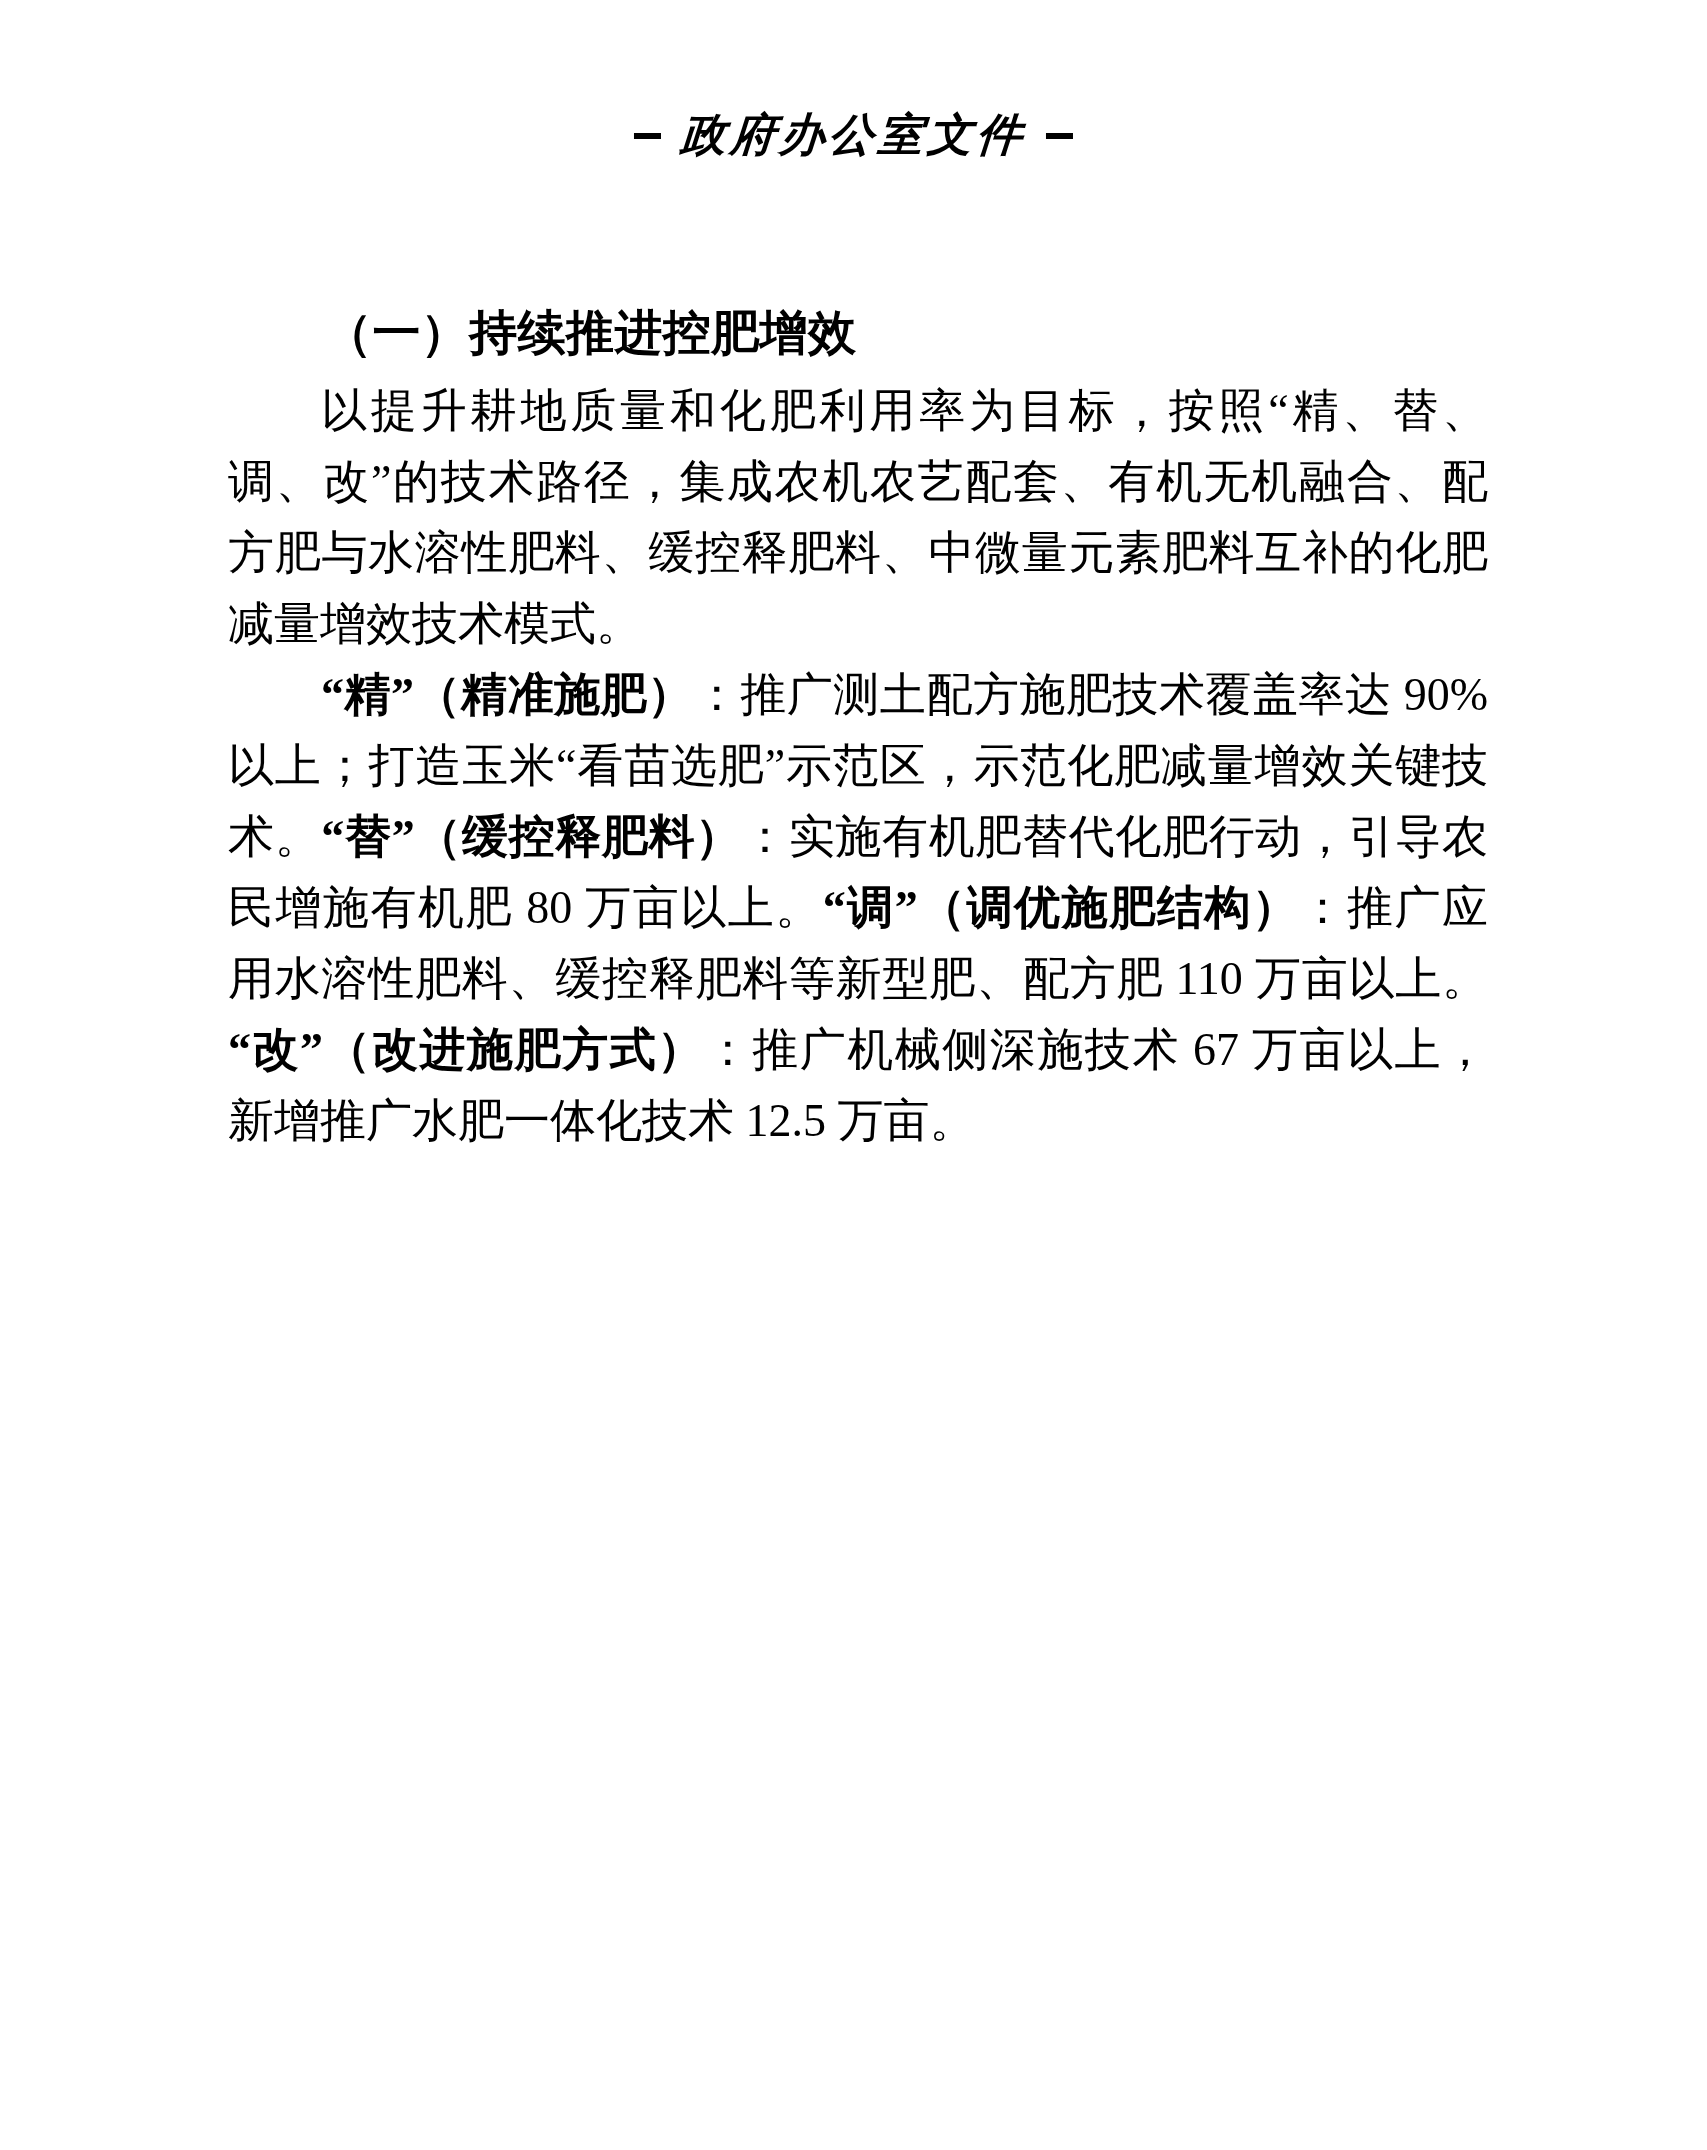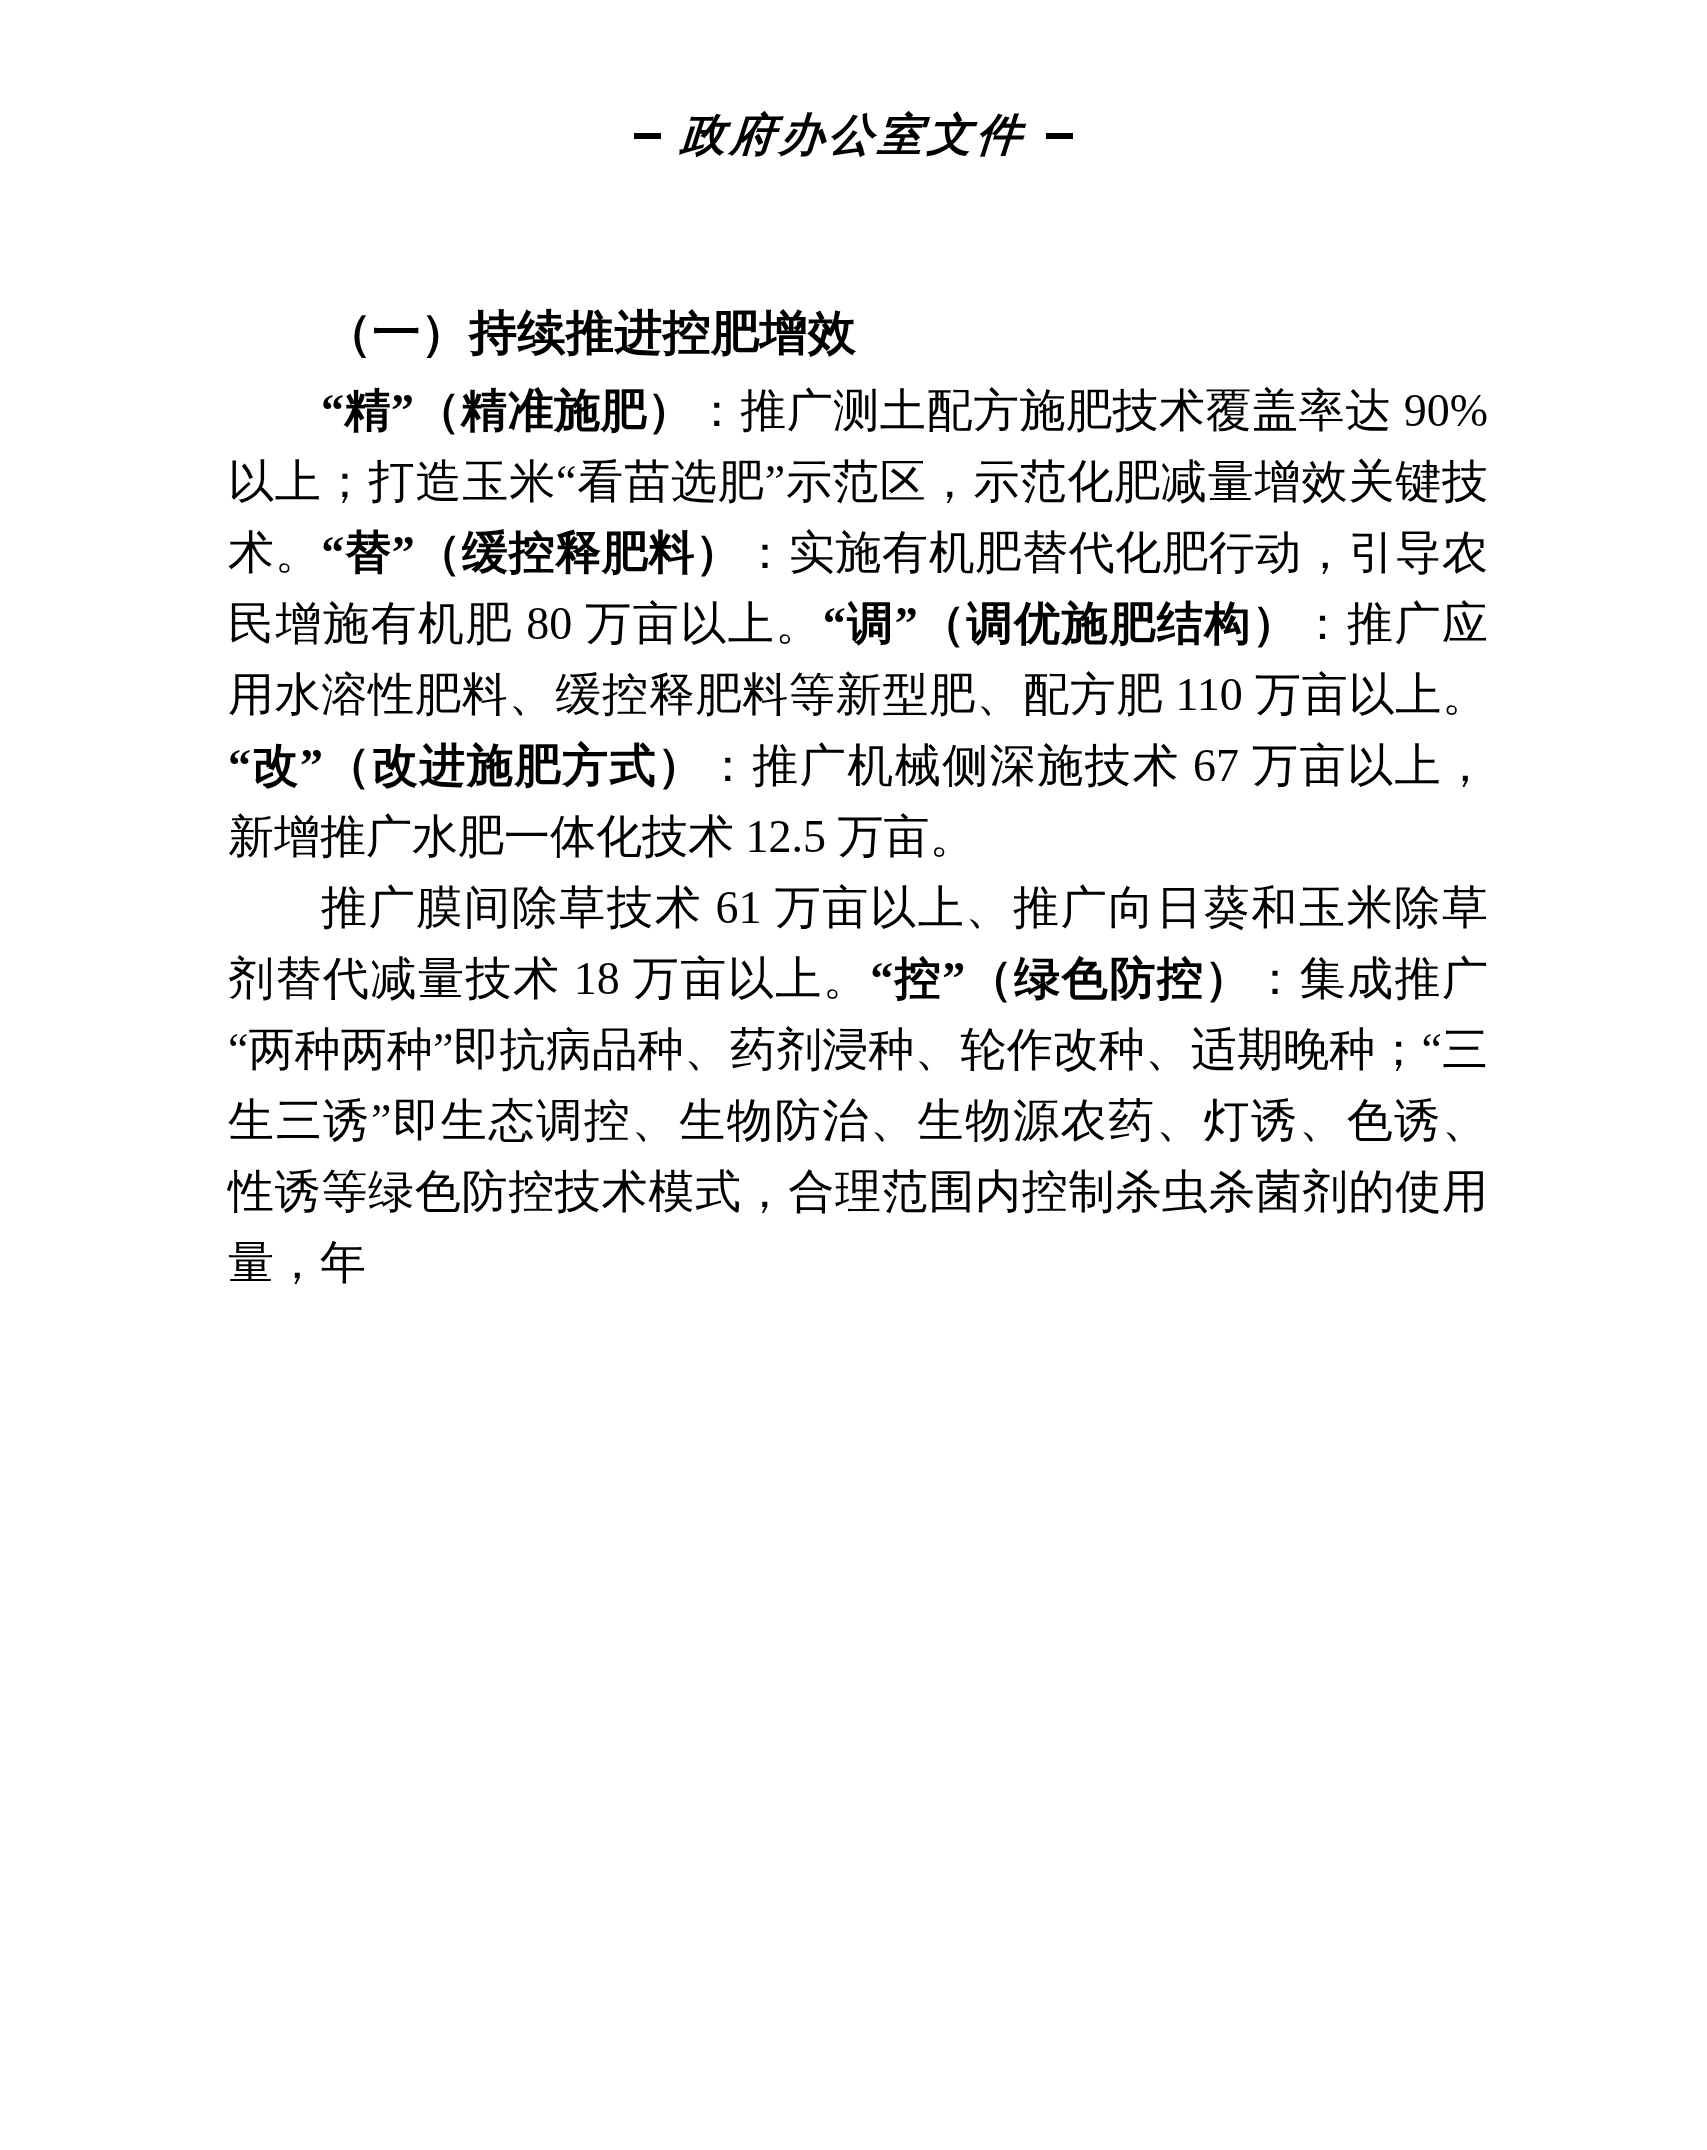--- a/index.html
+++ b/index.html
@@ -87,23 +87,23 @@
 <div class="page">
 
   <div class="doc-header">
     <span class="dash"></span><span class="htitle">政府办公室文件</span><span class="dash"></span>
   </div>
 
   <div class="body-col">
 
     <h2 class="h-sec">（一）持续推进控肥增效</h2>
 
+    <p class="para"><span>以提升耕地质量和化肥利用率为目标，按照“精、替、调、改”的技术路径，集成农机农艺配套、有机无机融合、配方肥与水溶性肥料、缓控释肥料、中微量元素肥料互补的化肥减量增效技术模式。</span></p>
 
     <p class="para"><b>“精”（精准施肥）</b><span>：推广测土配方施肥技术覆盖率达 90%以上；打造玉米“看苗选肥”示范区，示范化肥减量增效关键技术。</span><b>“替”（缓控释肥料）</b><span>：实施有机肥替代化肥行动，引导农民增施有机肥 80 万亩以上。</span><b>“调”（调优施肥结构）</b><span>：推广应用水溶性肥料、缓控释肥料等新型肥、配方肥 110 万亩以上。</span><b>“改”（改进施肥方式）</b><span>：推广机械侧深施技术 67 万亩以上，新增推广水肥一体化技术 12.5 万亩。</span></p>
 
 
 
-    <p class="para"><span>推广膜间除草技术 61 万亩以上、推广向日葵和玉米除草剂替代减量技术 18 万亩以上。</span><b>“控”（绿色防控）</b><span>：集成推广“两种两种”即抗病品种、药剂浸种、轮作改种、适期晚种；“三生三诱”即生态调控、生物防治、生物源农药、灯诱、色诱、性诱等绿色防控技术模式，合理范围内控制杀虫杀菌剂的使用量，年</span></p>
 
   </div>
 
 </div>
 
 
 </body></html>

